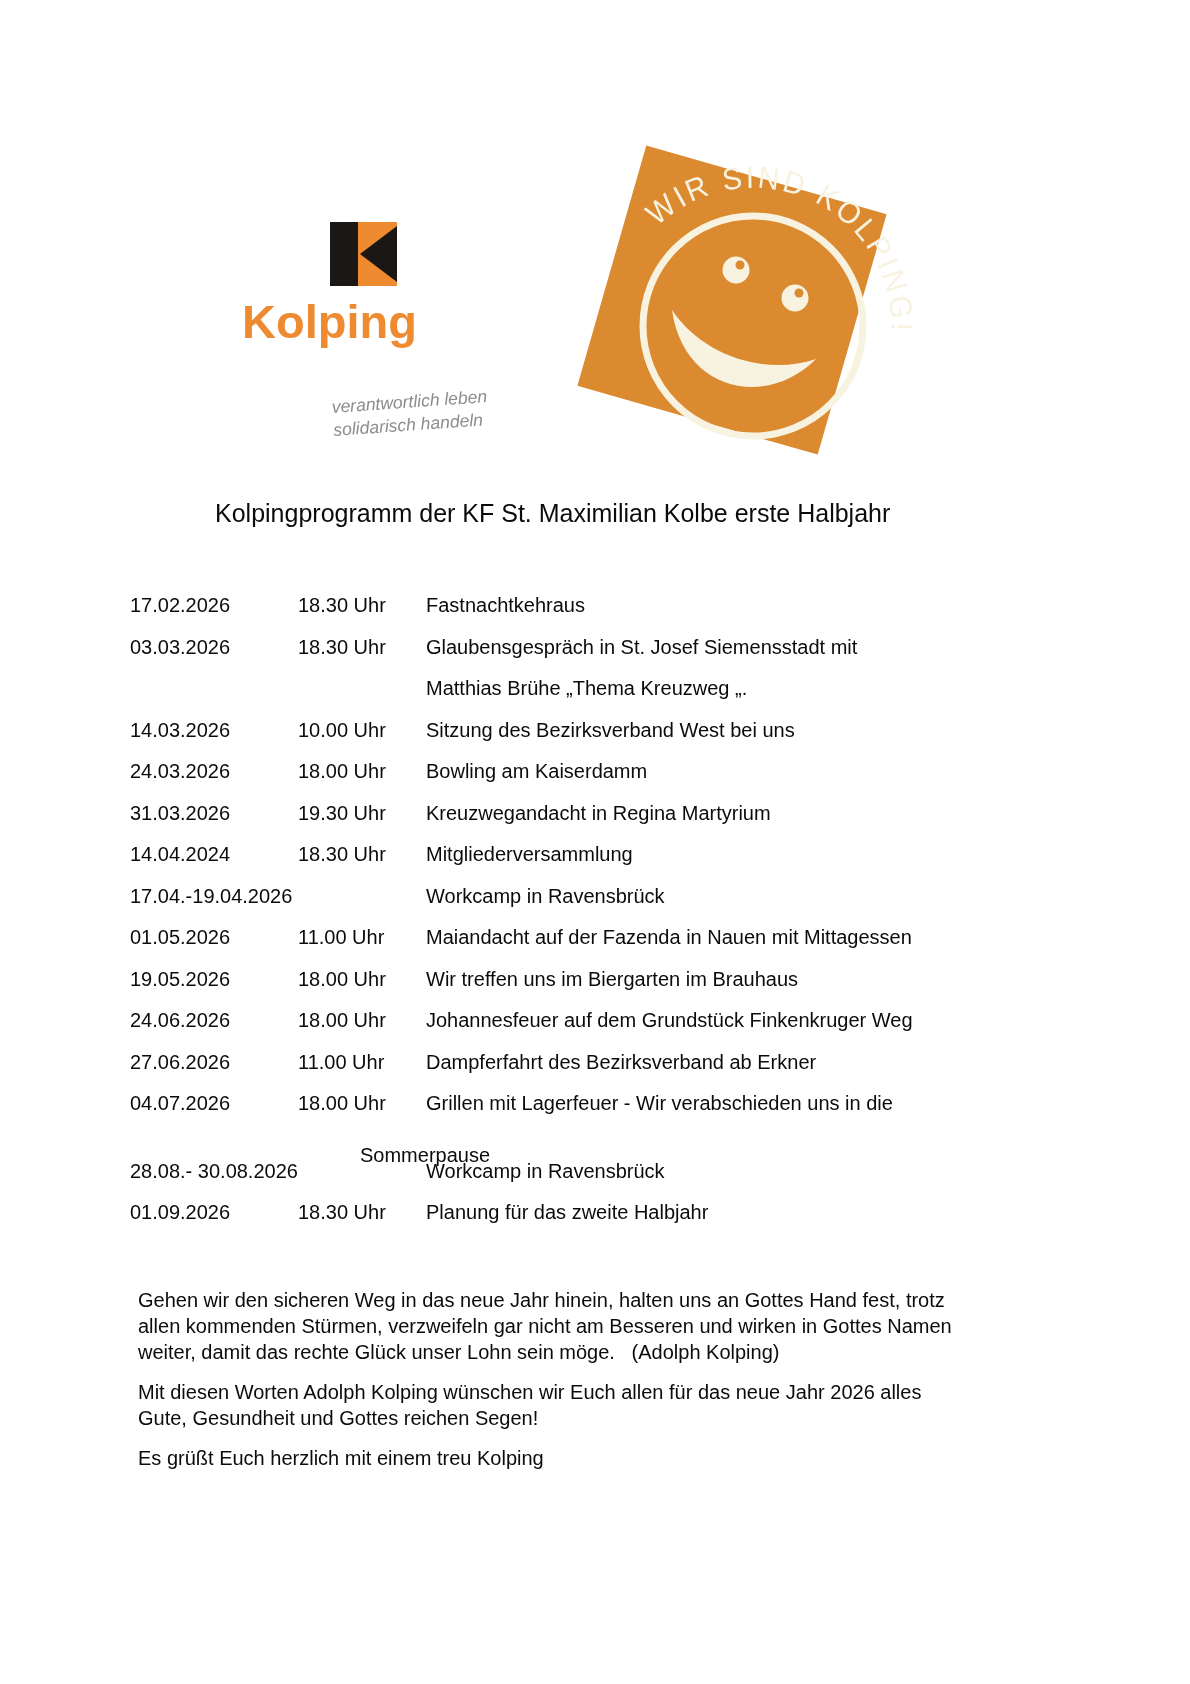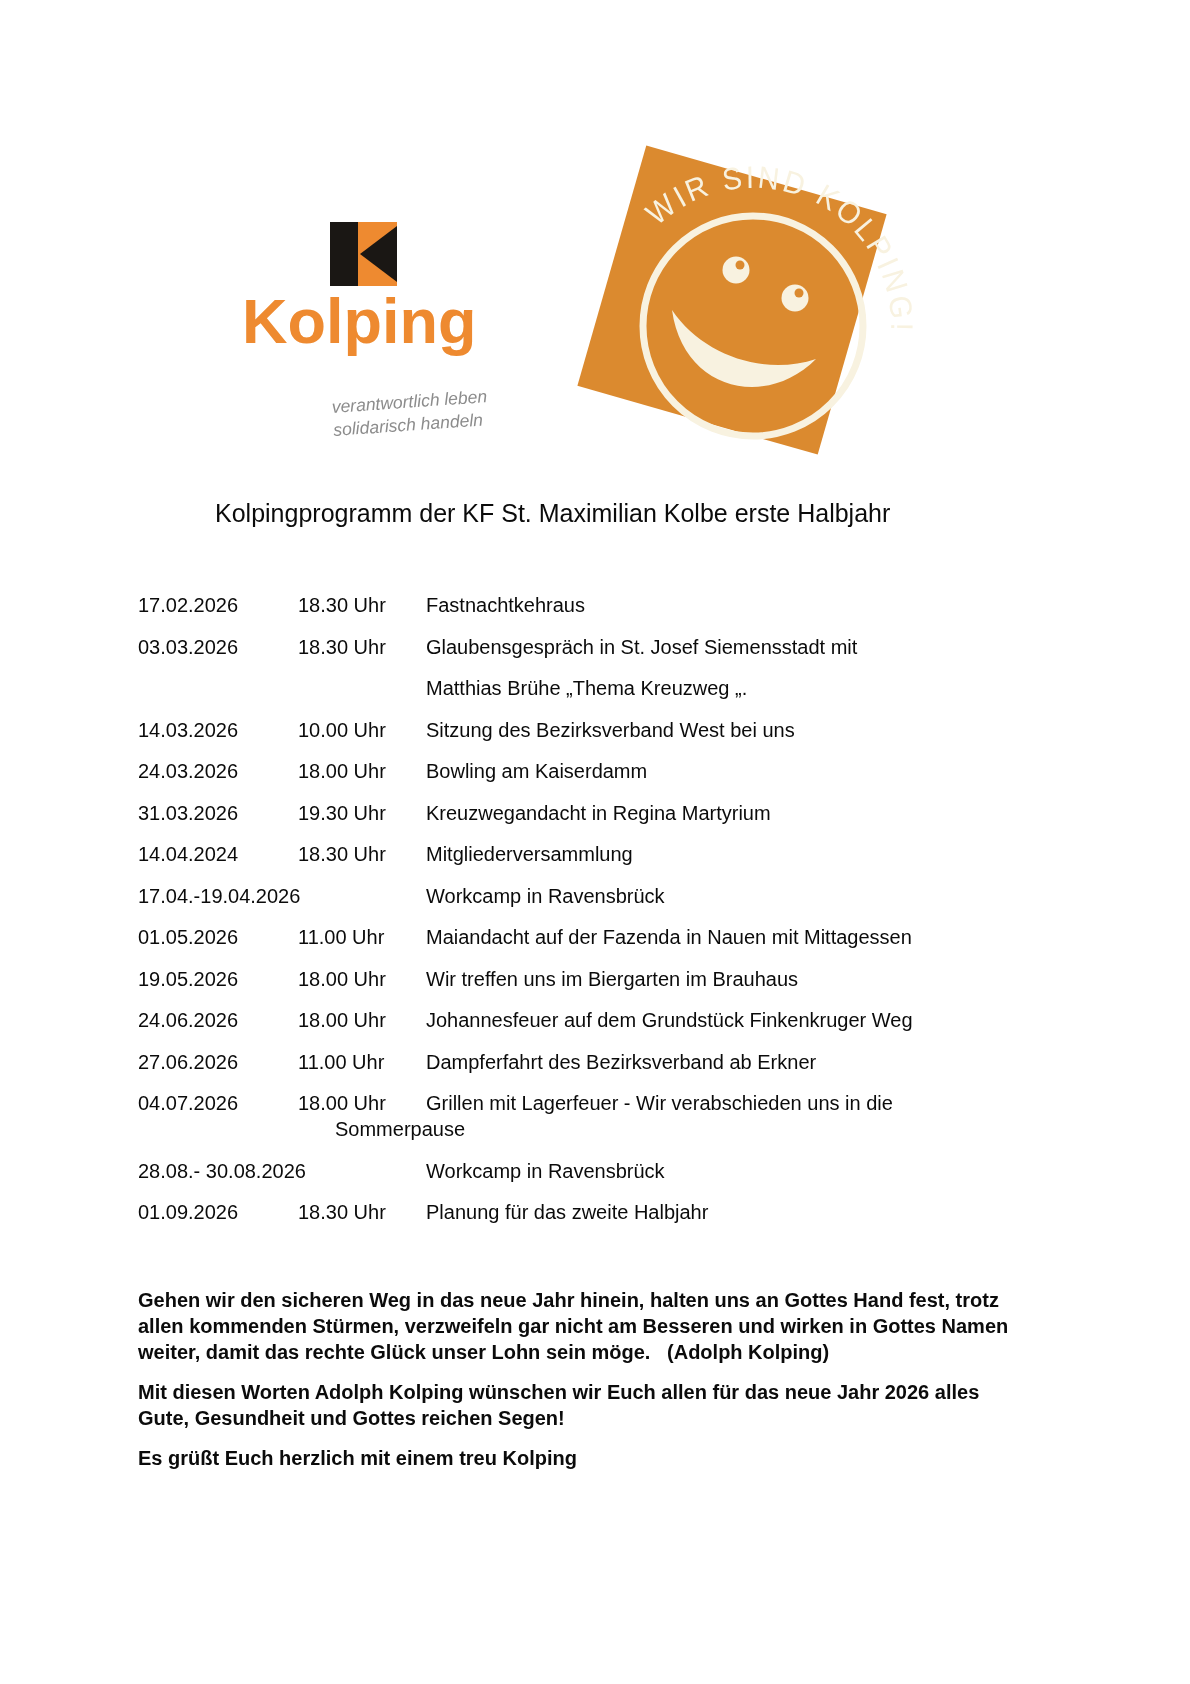--- a/index.html
+++ b/index.html
@@ -11,22 +11,22 @@
     --text-color:#0B0B0B;
   }
   html,body{margin:0;padding:0;background:#fff;}
   .page{
     position:relative;width:1190px;height:1684px;background:#ffffff;
     font-family:"Liberation Sans",sans-serif;color:var(--text-color);overflow:hidden;
   }
   
   .k-icon{position:absolute;left:330px;top:222px;width:67px;height:64px;}
   .wordmark{
-    position:absolute;left:242px;top:290px;
-    font-size:63px;font-weight:700;letter-spacing:0px;line-height:1;
+    position:absolute;left:242px;top:298px;
+    font-size:47px;font-weight:700;letter-spacing:0px;line-height:1;
     color:var(--kolping-orange);
   }
   .tagline{
     position:absolute;left:331px;top:396px;width:220px;
     font-size:17.5px;line-height:23px;font-style:italic;
     color:var(--tagline-gray);transform:rotate(-4deg);transform-origin:left top;
   }
   
   .badge{position:absolute;left:525px;top:88px;width:390px;height:390px;}
   .badge-text{
@@ -35,26 +35,26 @@
   }
   
   .title{
     position:absolute;left:215px;top:500px;
     font-size:25px;line-height:26px;white-space:nowrap;
   }
   
   .schedule{position:absolute;left:0;top:592px;width:1190px;}
   .srow{position:relative;height:26px;margin-bottom:15.5px;font-size:20px;line-height:26px;}
   .srow.wrap{margin-top:-15.5px;}
-  .srow .date{position:absolute;left:138px;white-space:nowrap;}
+  .srow .date{position:absolute;left:130px;white-space:nowrap;}
   .srow .time{position:absolute;left:298px;white-space:nowrap;}
   .srow .event{position:absolute;left:426px;white-space:nowrap;}
-  .srow.wrap .event{left:335px;}
+  .srow.wrap .event{left:360px;margin-top:26px;}
   
-  .closing{position:absolute;left:138px;top:1287px;width:880px;font-weight:bold;}
+  .closing{position:absolute;left:138px;top:1287px;width:880px;}
   .para{margin:0 0 14px 0;}
   .para .line{font-size:20px;line-height:26px;white-space:pre;}
 </style>
 </head>
 <body>
 
 <div class="page">
 
   <svg class="k-icon" viewBox="0 0 67 64" aria-hidden="true">
     <rect x="0" y="0" width="67" height="64" fill="var(--kolping-orange)"></rect>

